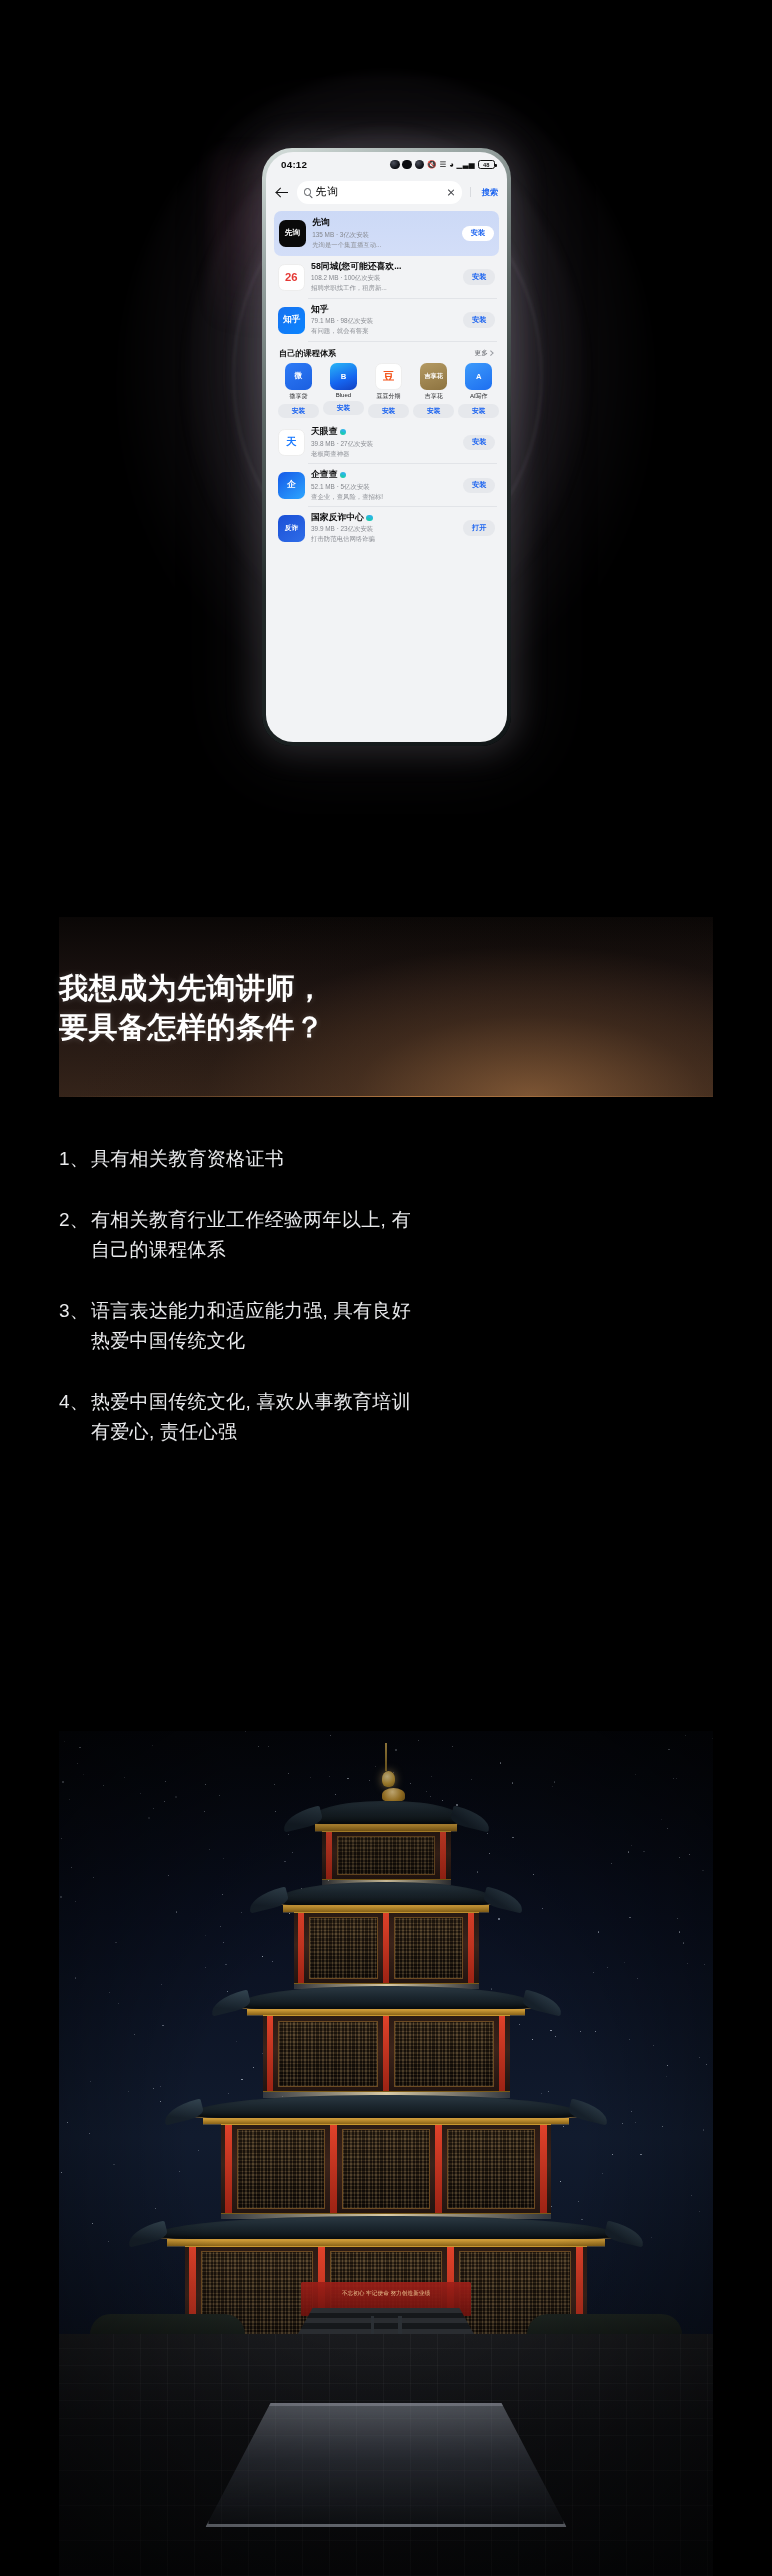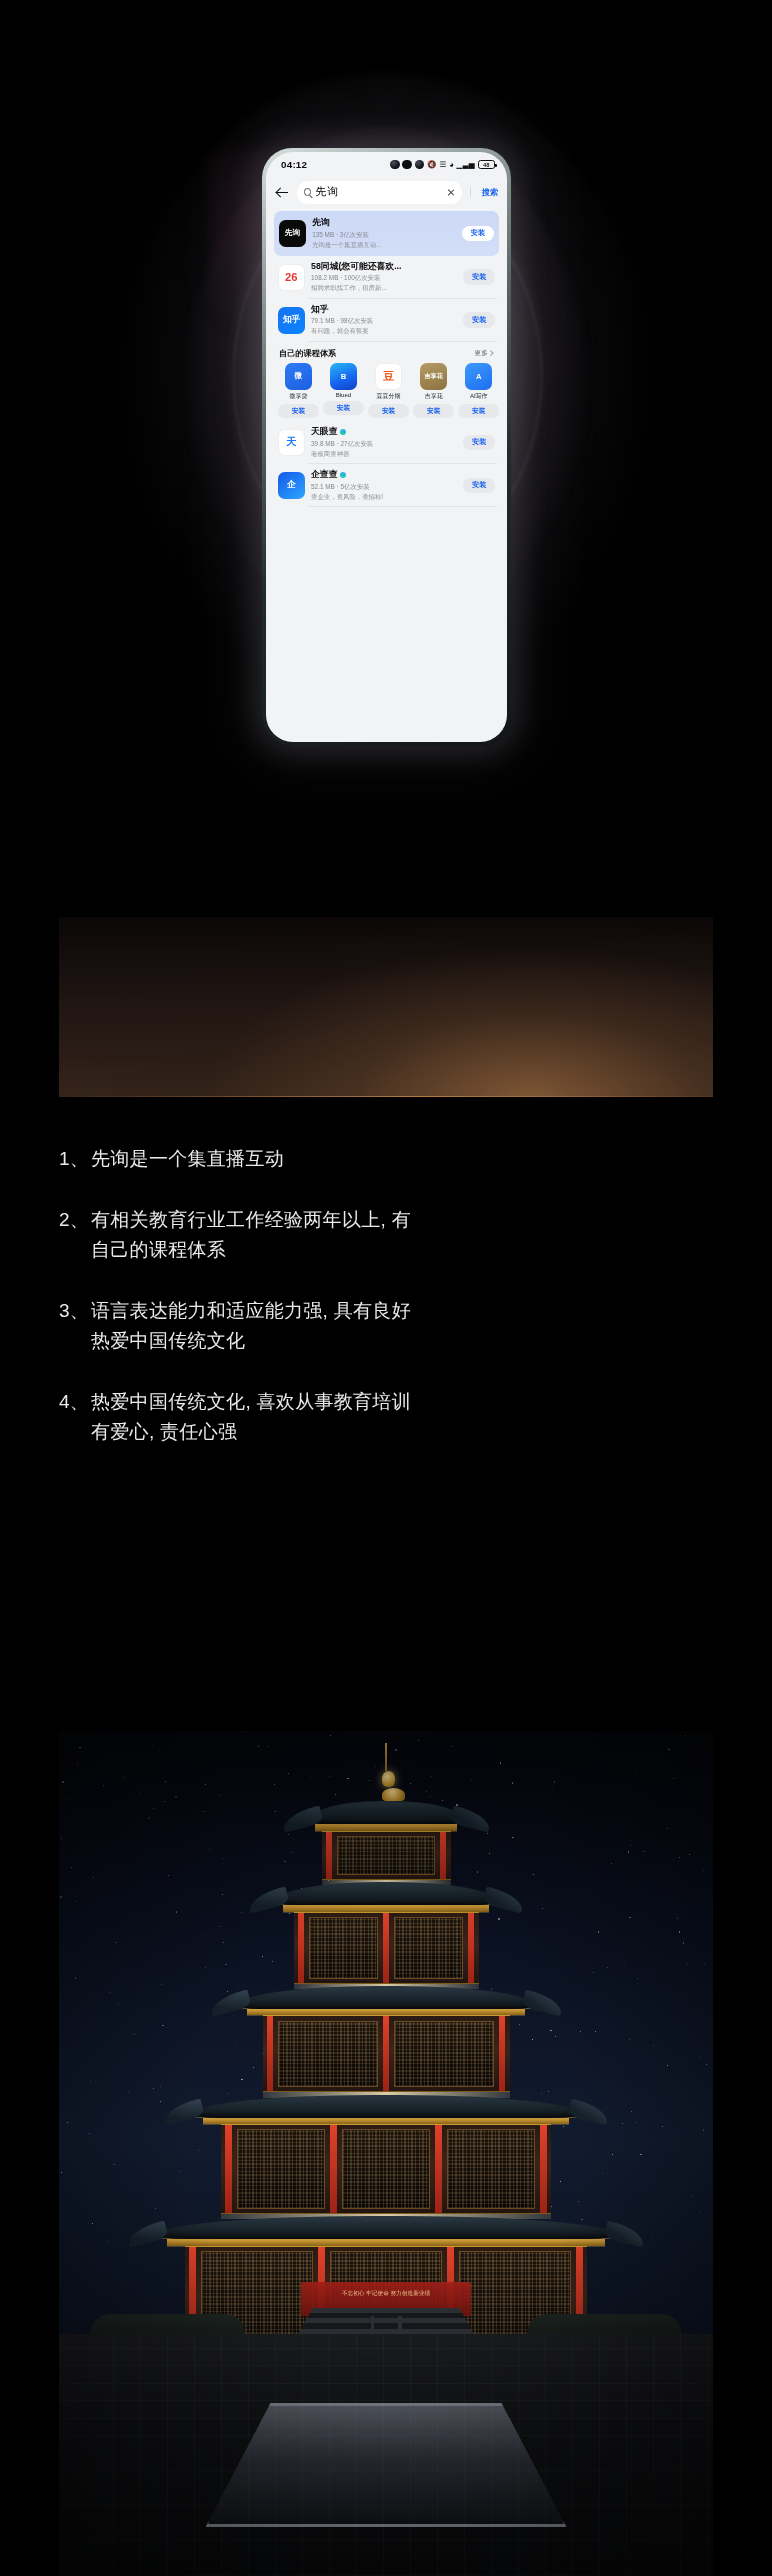--- a/index.html
+++ b/index.html
@@ -499,33 +499,49 @@
               <div class="app-title">
                 <span>企查查</span>
                 <span class="verified"></span>
               </div>
               <div class="app-sub">52.1 MB · 5亿次安装</div>
               <div class="app-desc">查企业，查风险，查招标!</div>
             </div>
             <div class="install-btn">安装</div>
           </div>
 
+          <div class="app-row">
+            <div class="app-icon ic-fz">
+              <span style="font-size:6.7px">反诈</span>
+            </div>
+            <div class="app-meta">
+              <div class="app-title">
+                <span>国家反诈中心</span>
+                <span class="verified"></span>
+              </div>
+              <div class="app-sub">39.9 MB · 23亿次安装</div>
+              <div class="app-desc">打击防范电信网络诈骗</div>
+            </div>
+            <div class="install-btn">打开</div>
+          </div>
 
         </div>
       </div>
     </div>
   </div>
 
   <div class="mid">
     <div class="head-band"></div>
+    <h1 class="headline">我想成为先询讲师，
+要具备怎样的条件？</h1>
 
     <div class="req-list">
       <div class="req-item">
         <span class="req-num">1、</span>
-        <span class="req-text">先询是一个集直播互动</span>
+        <span class="req-text">具有相关教育资格证书</span>
       </div>
       <div class="req-item">
         <span class="req-num">2、</span>
         <span class="req-text">有相关教育行业工作经验两年以上, 有
 自己的课程体系</span>
       </div>
       <div class="req-item">
         <span class="req-num">3、</span>
         <span class="req-text">语言表达能力和适应能力强, 具有良好
 热爱中国传统文化</span>

